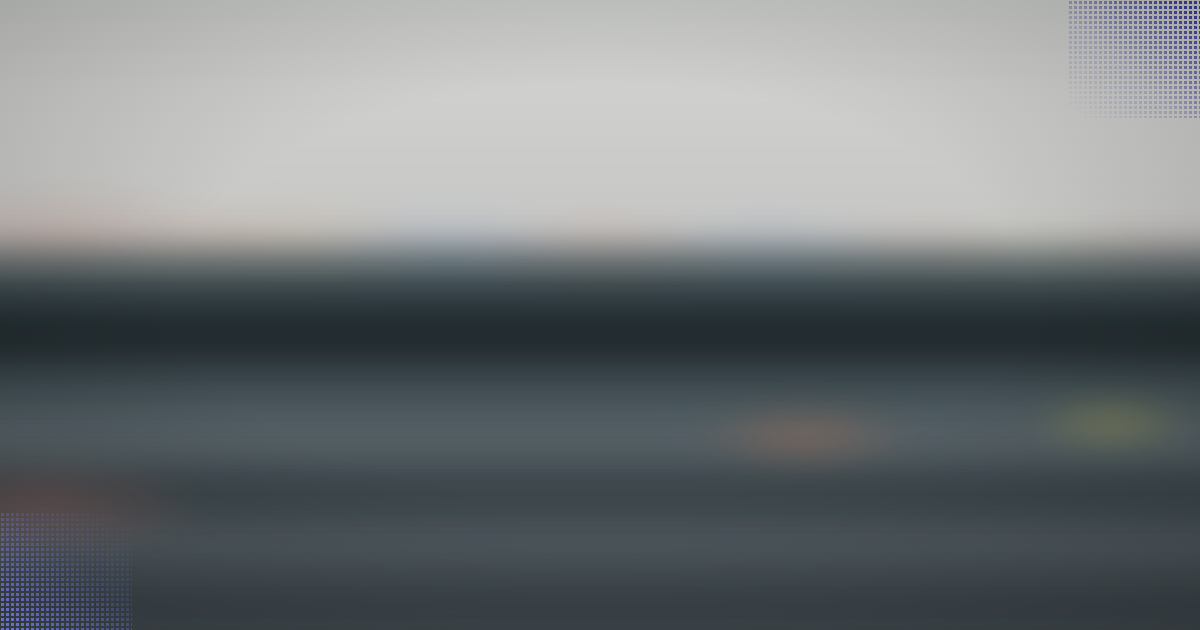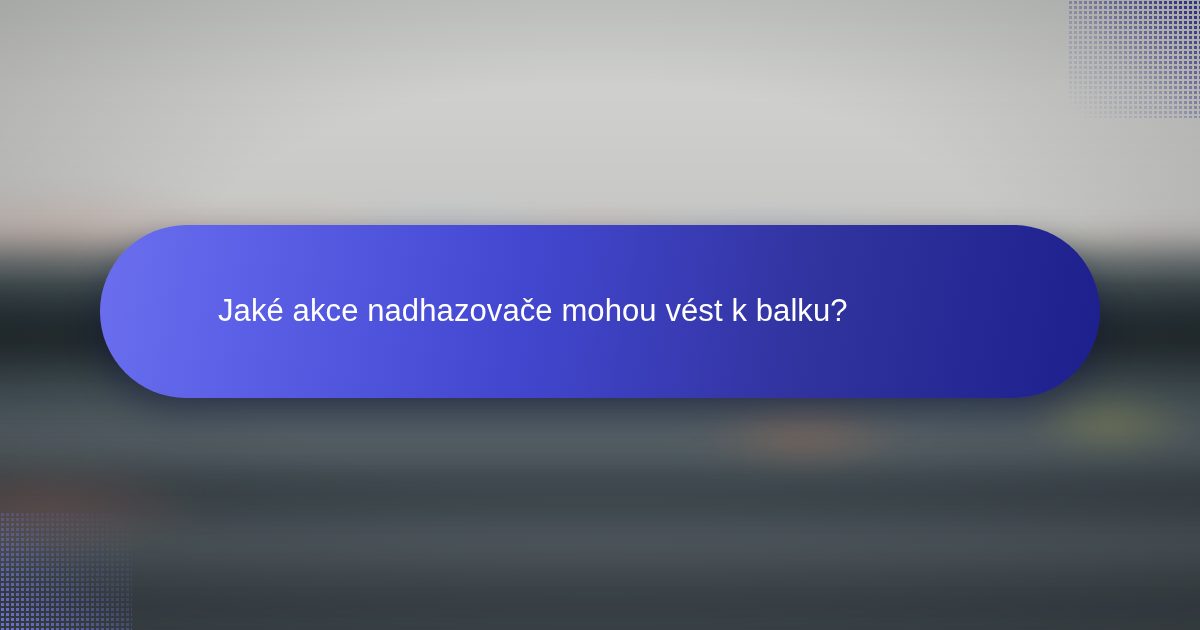--- a/index.html
+++ b/index.html
@@ -141,17 +141,14 @@
   <div class="bg-photo">
     <div class="bg-sky"></div>
     <div class="bg-stands"></div>
     <div class="bg-rows"></div>
   </div>
   <div class="bg-vignette"></div>
 
   <div class="dots dots-tr"></div>
   <div class="dots dots-bl"></div>
 
-  <div class="pill">
-    <span class="pill-title">Jaké akce nadhazovače mohou vést k balku?</span>
-  </div>
 
 </div>
 
 </body></html>

